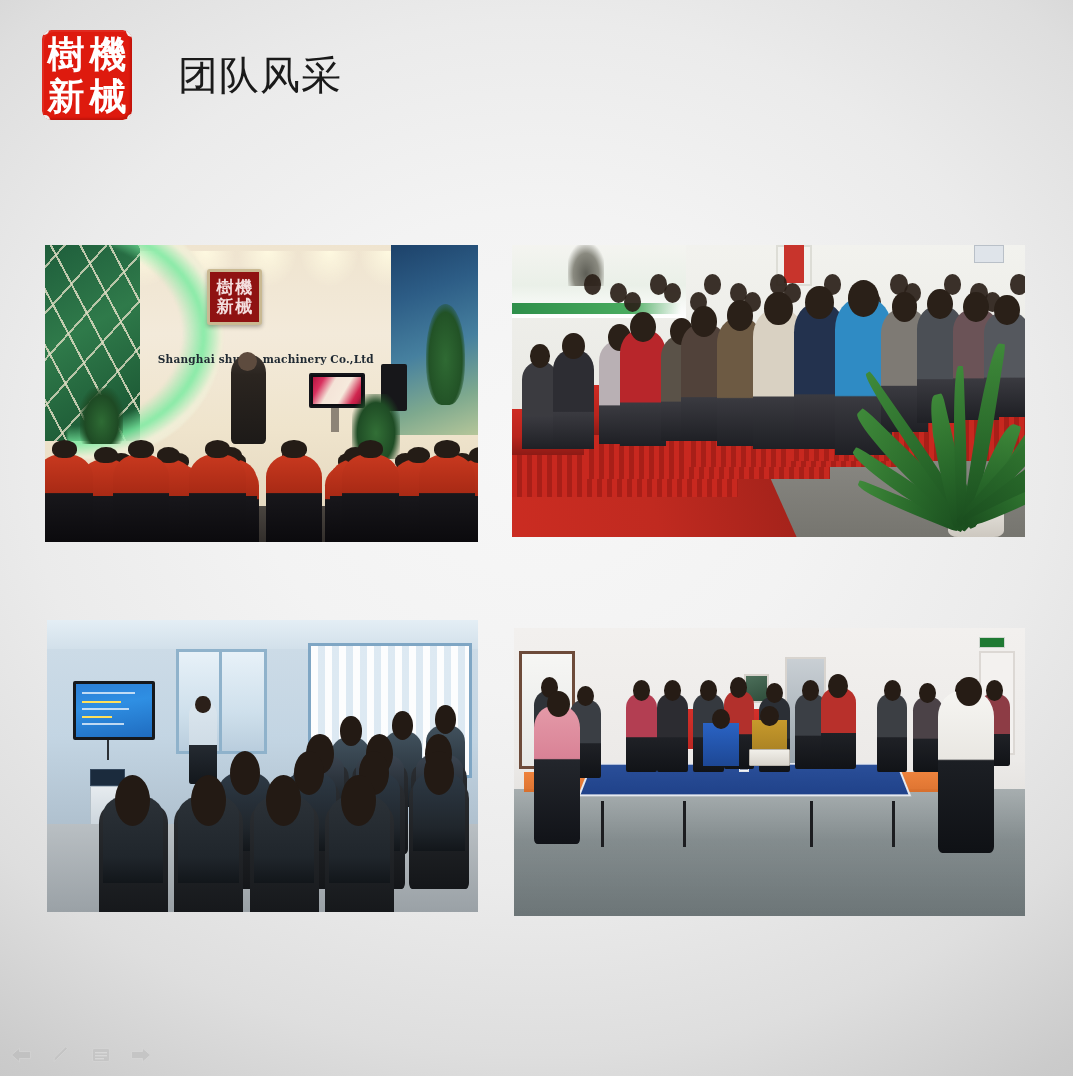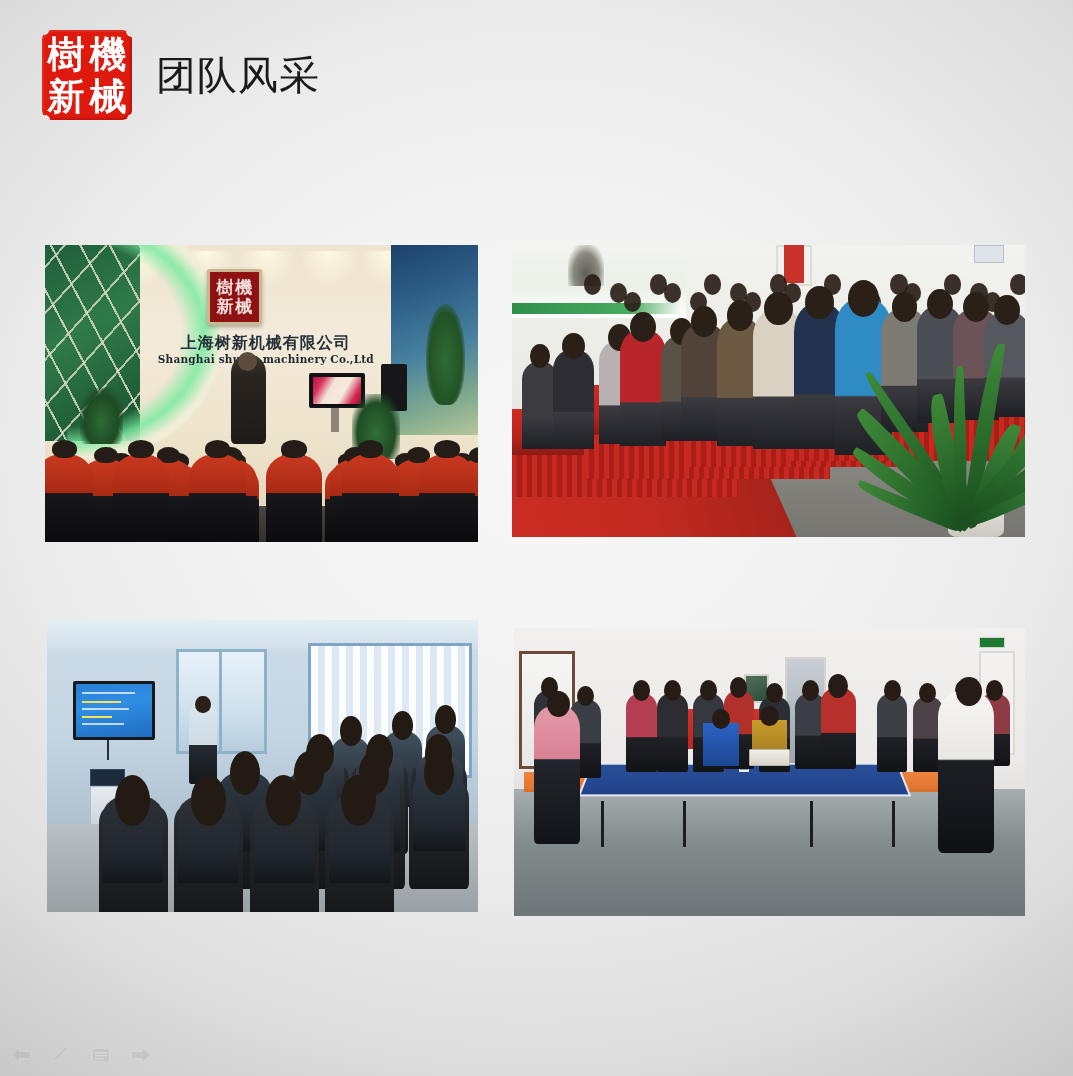--- a/index.html
+++ b/index.html
@@ -82,21 +82,21 @@
     background: #eeeeee;
     z-index: 3;
     pointer-events: none;
   }
   .seal-nick.n1 { width: 7px; height: 5px; left: 0;  top: 0;   border-radius: 0 0 6px 0; }
   .seal-nick.n2 { width: 6px; height: 7px; right: 0; top: 0;   border-radius: 0 0 0 6px; }
   .seal-nick.n3 { width: 8px; height: 5px; left: 0;  bottom: 0;border-radius: 0 6px 0 0; }
   .seal-nick.n4 { width: 5px; height: 6px; right: 0; bottom: 0;border-radius: 6px 0 0 0; }
 
   .slide-title {
-    margin-left: 24px;
+    margin-left: 46px;
     font-size: 40px;
     line-height: 1;
     color: #1a1a1a;
     font-weight: 400;
     letter-spacing: 1px;
     white-space: nowrap;
   }
 
   
   .photo-grid {
@@ -427,21 +427,20 @@
 
       <div class="ph-layer p1-seal">
         <div class="p1-seal-inner">
           <span>樹</span>
           <span>機</span>
           <span>新</span>
           <span>械</span>
         </div>
       </div>
 
-      <div class="ph-layer p1-cn">上海树新机械有限公司</div>
       <div class="ph-layer p1-en">Shanghai shuxin machinery Co.,Ltd</div>
 
       <div class="ph-layer p1-speakerbox"></div>
       <div class="ph-layer p1-screen">
         <div class="p1-screen-in"></div>
       </div>
       <div class="ph-layer p1-pedestal"></div>
 
       <div class="ph-layer p1-speaker"></div>
       <div class="ph-layer p1-speaker-head"></div>

